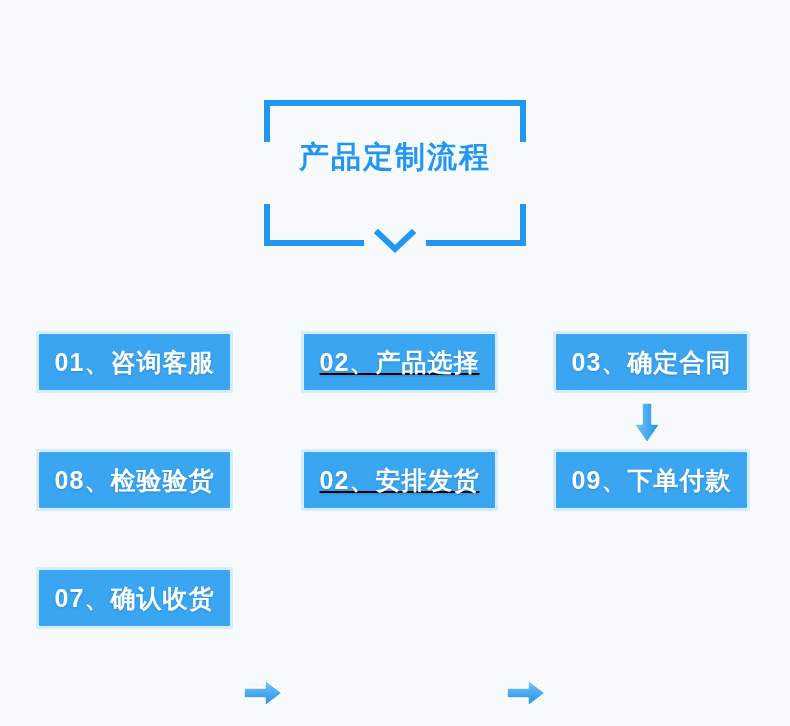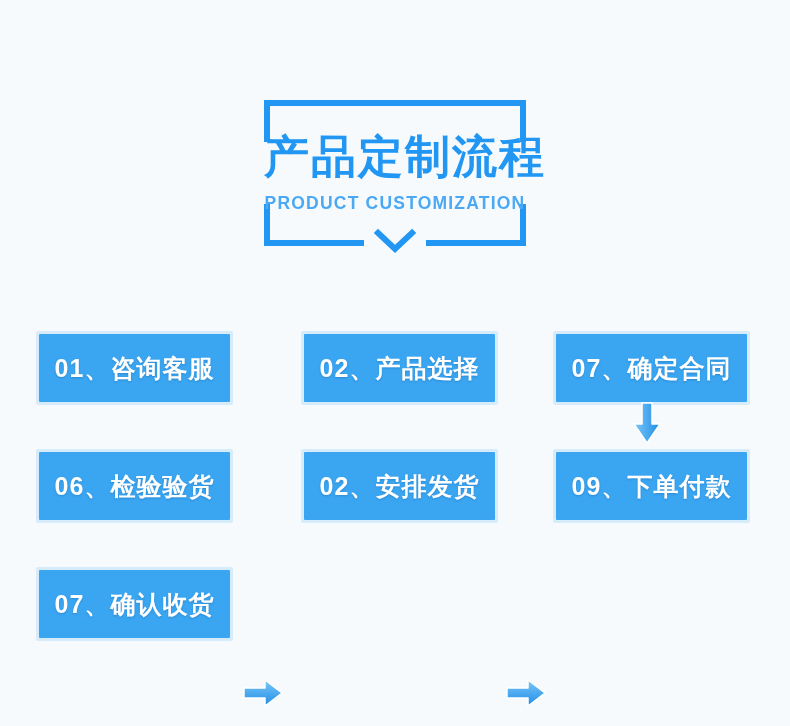--- a/index.html
+++ b/index.html
@@ -74,21 +74,21 @@
     width: 42px;
     height: 26px;
   }
 
   #title-cn {
     position: absolute;
     left: 0;
     top: 28px;
     width: 262px;
     text-align: center;
-    font-size: 45px;
+    font-size: 30px;
     line-height: 58px;
     font-weight: bold;
     color: #2196f3;
     letter-spacing: 2px;
     white-space: nowrap;
   }
   #title-en {
     position: absolute;
     left: 0;
     top: 92px;
@@ -110,28 +110,28 @@
     height: 70px;
   }
   #row-1 { top: 331px; }
   #row-2 { top: 449px; }
   #row-3 { top: 567px; }
 
   
   .step-box {
     position: absolute;
     width: 197px;
-    height: 74px;
+    height: 62px;
     box-sizing: border-box;
     padding: 3px;
     background: #d6ecfb;
     border-radius: 2px;
   }
   .step-box.slot-a { left: 36px; }
-  .step-box.slot-b { left: 301px; }
+  .step-box.slot-b { left: 301px; text-decoration: underline; }
   .step-box.slot-c { left: 553px; }
 
   .step-inner {
     position: relative;
     width: 100%;
     height: 100%;
     border-radius: 1px;
     overflow: hidden;
     background:
       repeating-linear-gradient(
@@ -175,21 +175,20 @@
 
   <div class="frame-seg frame-top"></div>
   <div class="frame-seg frame-left-top"></div>
   <div class="frame-seg frame-right-top"></div>
   <div class="frame-seg frame-left-bot"></div>
   <div class="frame-seg frame-right-bot"></div>
   <div class="frame-seg frame-bot-left"></div>
   <div class="frame-seg frame-bot-right"></div>
 
   <div id="title-cn">产品定制流程</div>
-  <div id="title-en">PRODUCT CUSTOMIZATION</div>
 
   <svg id="chevron-down" viewBox="0 0 42 26">
     <polyline points="4,5 21,21 38,5" fill="none" stroke="#2196f3" stroke-width="6" stroke-linecap="square" stroke-linejoin="miter"></polyline>
   </svg>
 </div>
 
 <div class="flow-row" id="row-1">
 
   <div class="step-box slot-a">
     <div class="step-inner">
@@ -198,21 +197,21 @@
   </div>
 
   <div class="step-box slot-b">
     <div class="step-inner">
       <span class="step-label">02、产品选择</span>
     </div>
   </div>
 
   <div class="step-box slot-c">
     <div class="step-inner">
-      <span class="step-label">07、确定合同</span>
+      <span class="step-label">03、确定合同</span>
     </div>
   </div>
 
   <svg class="arrow arrow-right-1" width="40" height="30" viewBox="0 0 40 30">
     <defs>
       <linearGradient id="gradR1" x1="0" y1="0" x2="0" y2="1">
         <stop offset="0%" stop-color="#7cc6f6"></stop>
         <stop offset="100%" stop-color="#1e8ee8"></stop>
       </linearGradient>
     </defs>
@@ -237,21 +236,21 @@
       <stop offset="100%" stop-color="#1e8ee8"></stop>
     </linearGradient>
   </defs>
   <path d="M10,1 L20,1 L20,22 L28,22 L15,41 L2,22 L10,22 Z" fill="url(#gradD1)" stroke="#ffffff" stroke-width="1.5" stroke-linejoin="round"></path>
 </svg>
 
 <div class="flow-row" id="row-2">
 
   <div class="step-box slot-a">
     <div class="step-inner">
-      <span class="step-label">06、检验验货</span>
+      <span class="step-label">08、检验验货</span>
     </div>
   </div>
 
   <div class="step-box slot-b">
     <div class="step-inner">
       <span class="step-label">02、安排发货</span>
     </div>
   </div>
 
   <div class="step-box slot-c">

